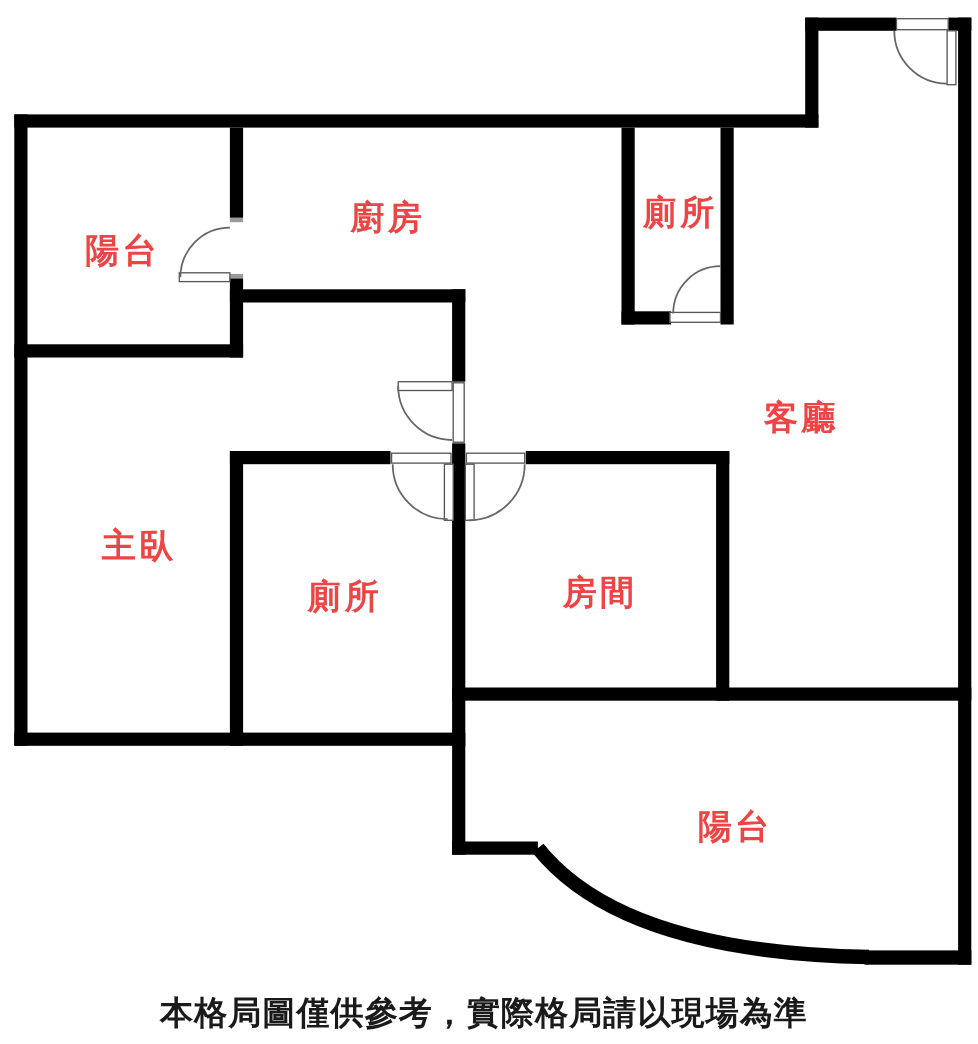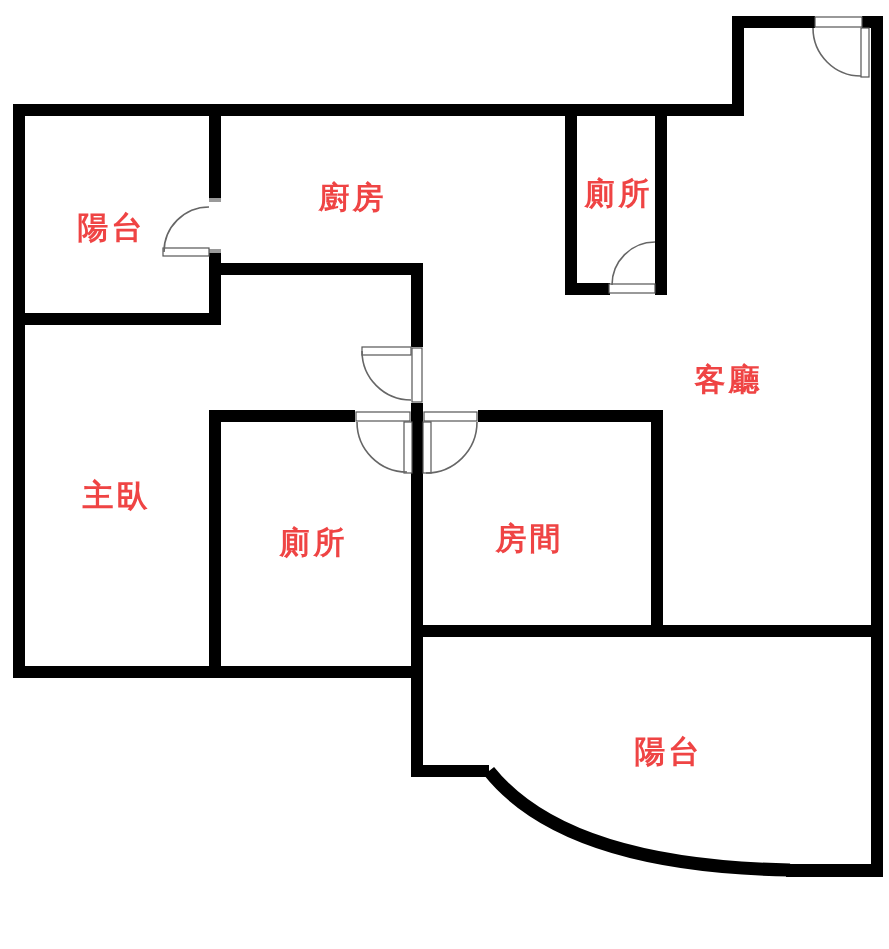--- a/index.html
+++ b/index.html
@@ -126,19 +126,20 @@
         <rect class="door-leaf" x="423" y="422" width="8" height="51"></rect>
         <path class="door-arc" d="M 477 422 A 51 51 0 0 1 426 473"></path>
       </g>
     </g>
   </svg>
 
   <div class="room-label" style="left:110px; top:228px;">陽台</div>
   <div class="room-label" style="left:351px; top:198px;">廚房</div>
   <div class="room-label" style="left:617px; top:194px;">廁所</div>
   <div class="room-label" style="left:727px; top:380px;">客廳</div>
-  <div class="room-label" style="left:115px; top:496px;">主臥</div>
+  <div class="room-label" style="left:125px; top:496px;">主臥</div>
   <div class="room-label" style="left:312px; top:543px;">廁所</div>
-  <div class="room-label" style="left:528px; top:539px;">房間</div>
+  <div class="room-label" style="left:544px; top:539px;">房間</div>
   <div class="room-label" style="left:667px; top:752px;">陽台</div>
 
+  <div class="disclaimer">本格局圖僅供參考，實際格局請以現場為準</div>
 
 </div>
 
 </body></html>

